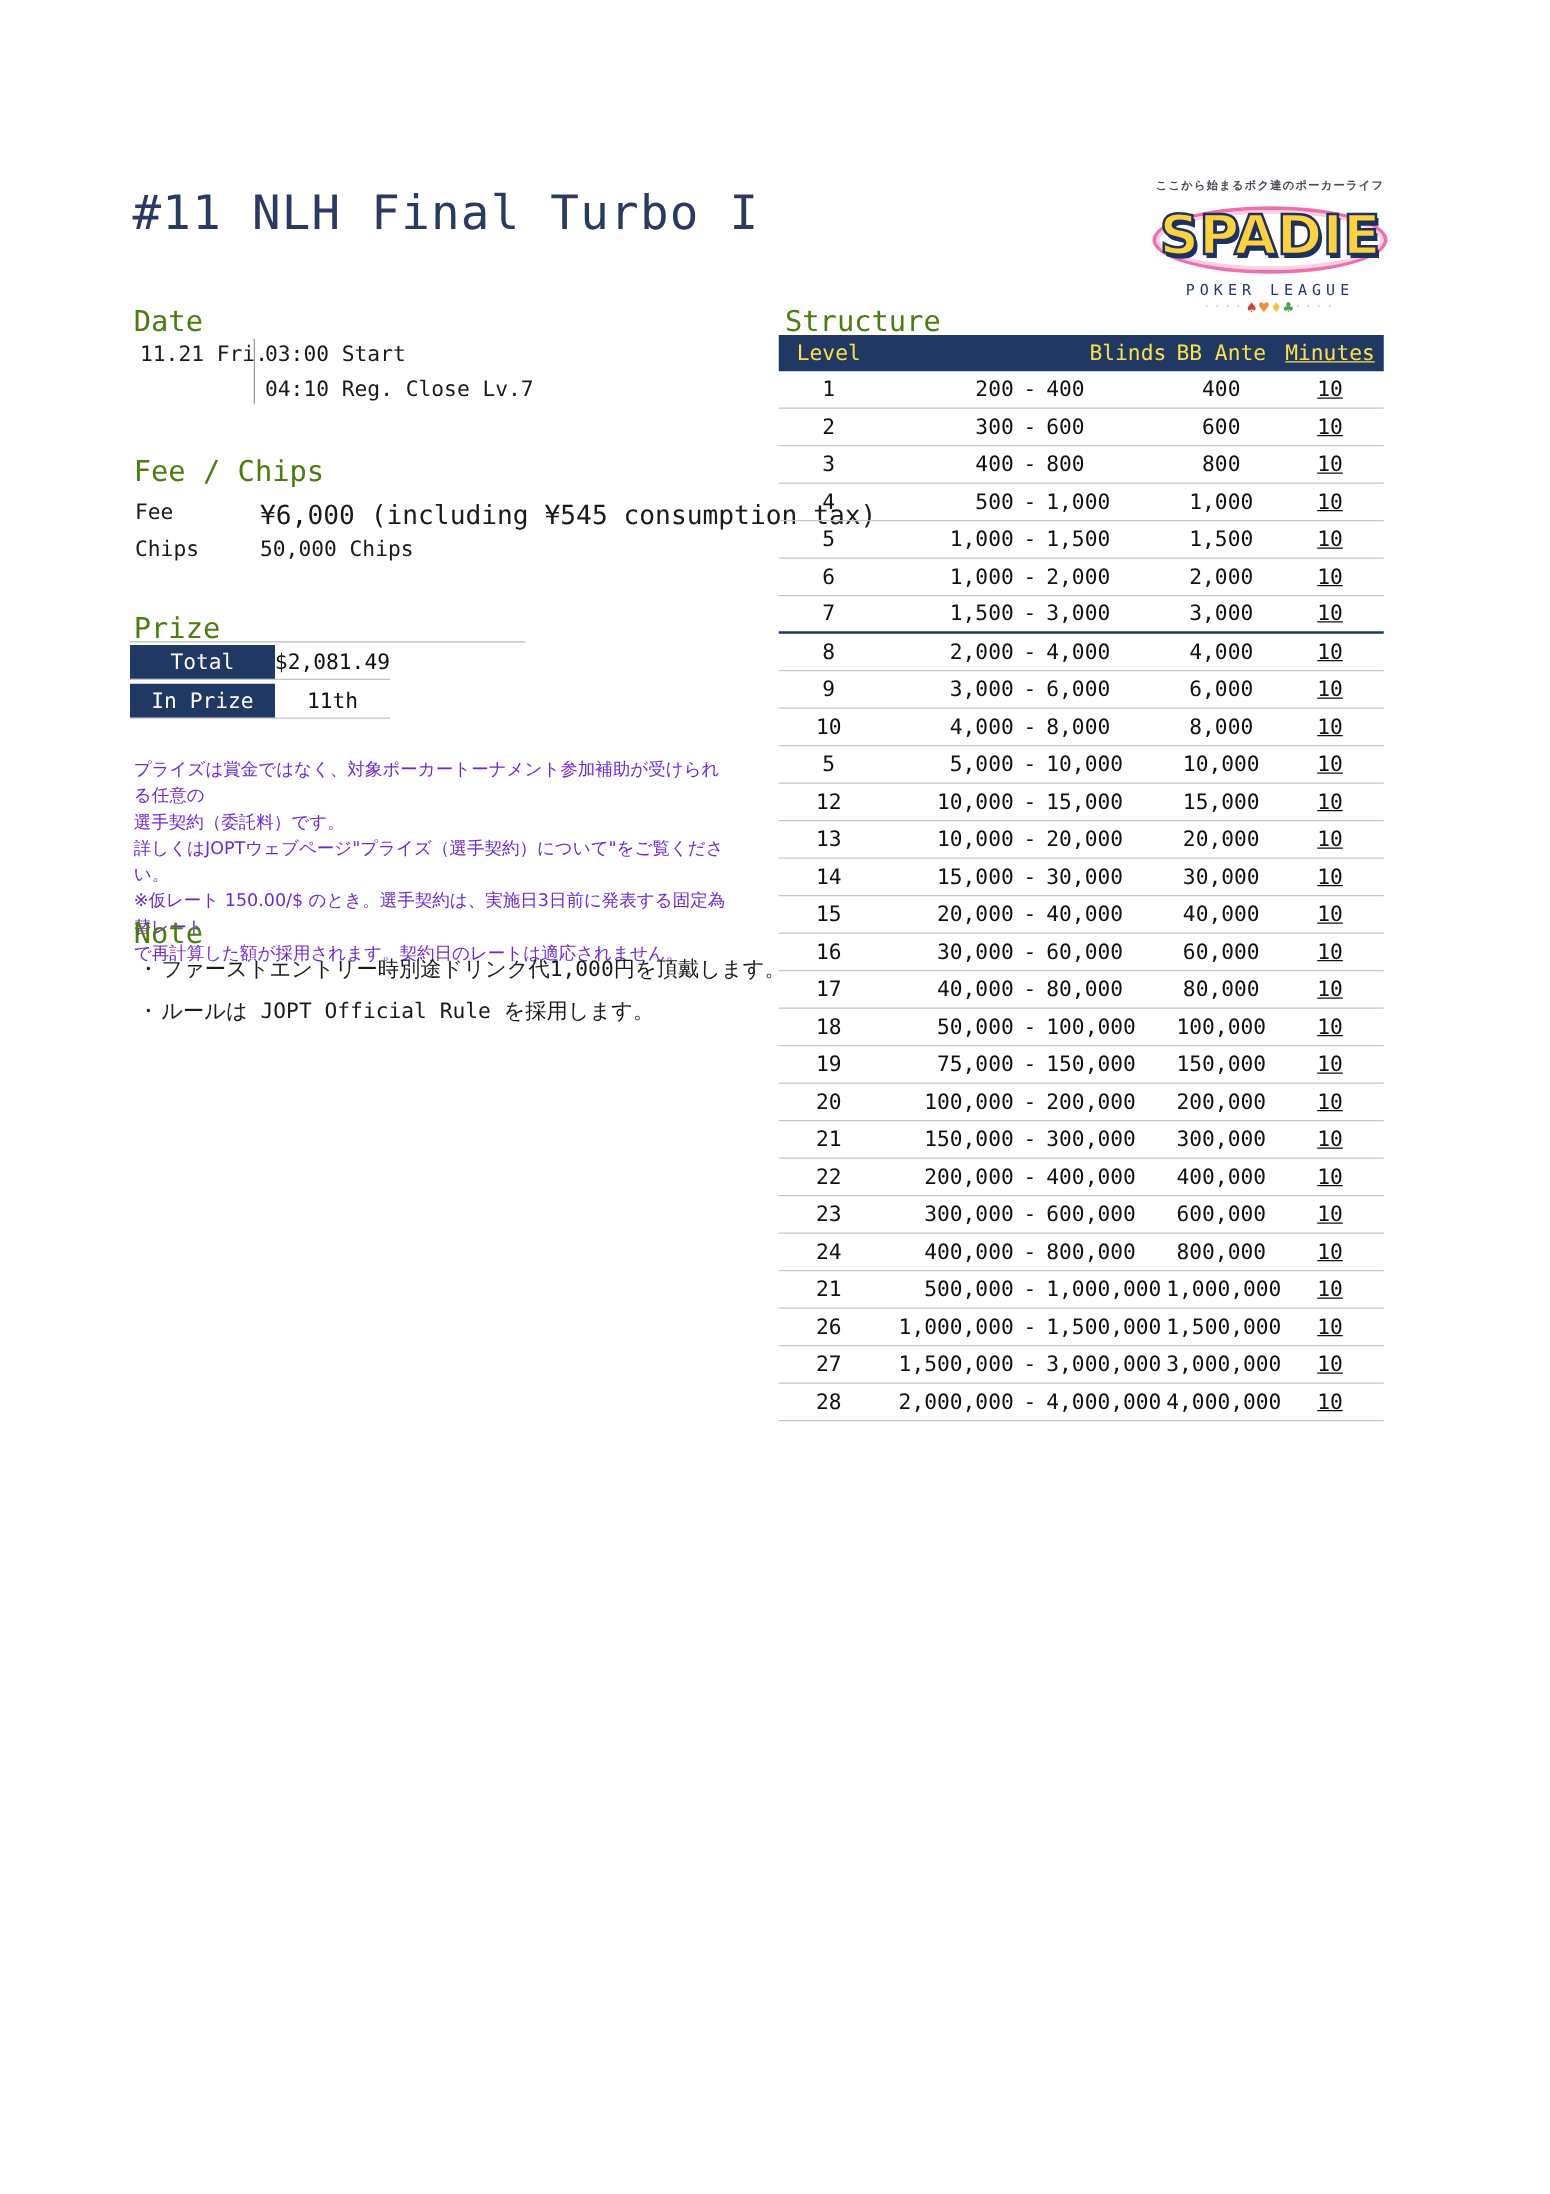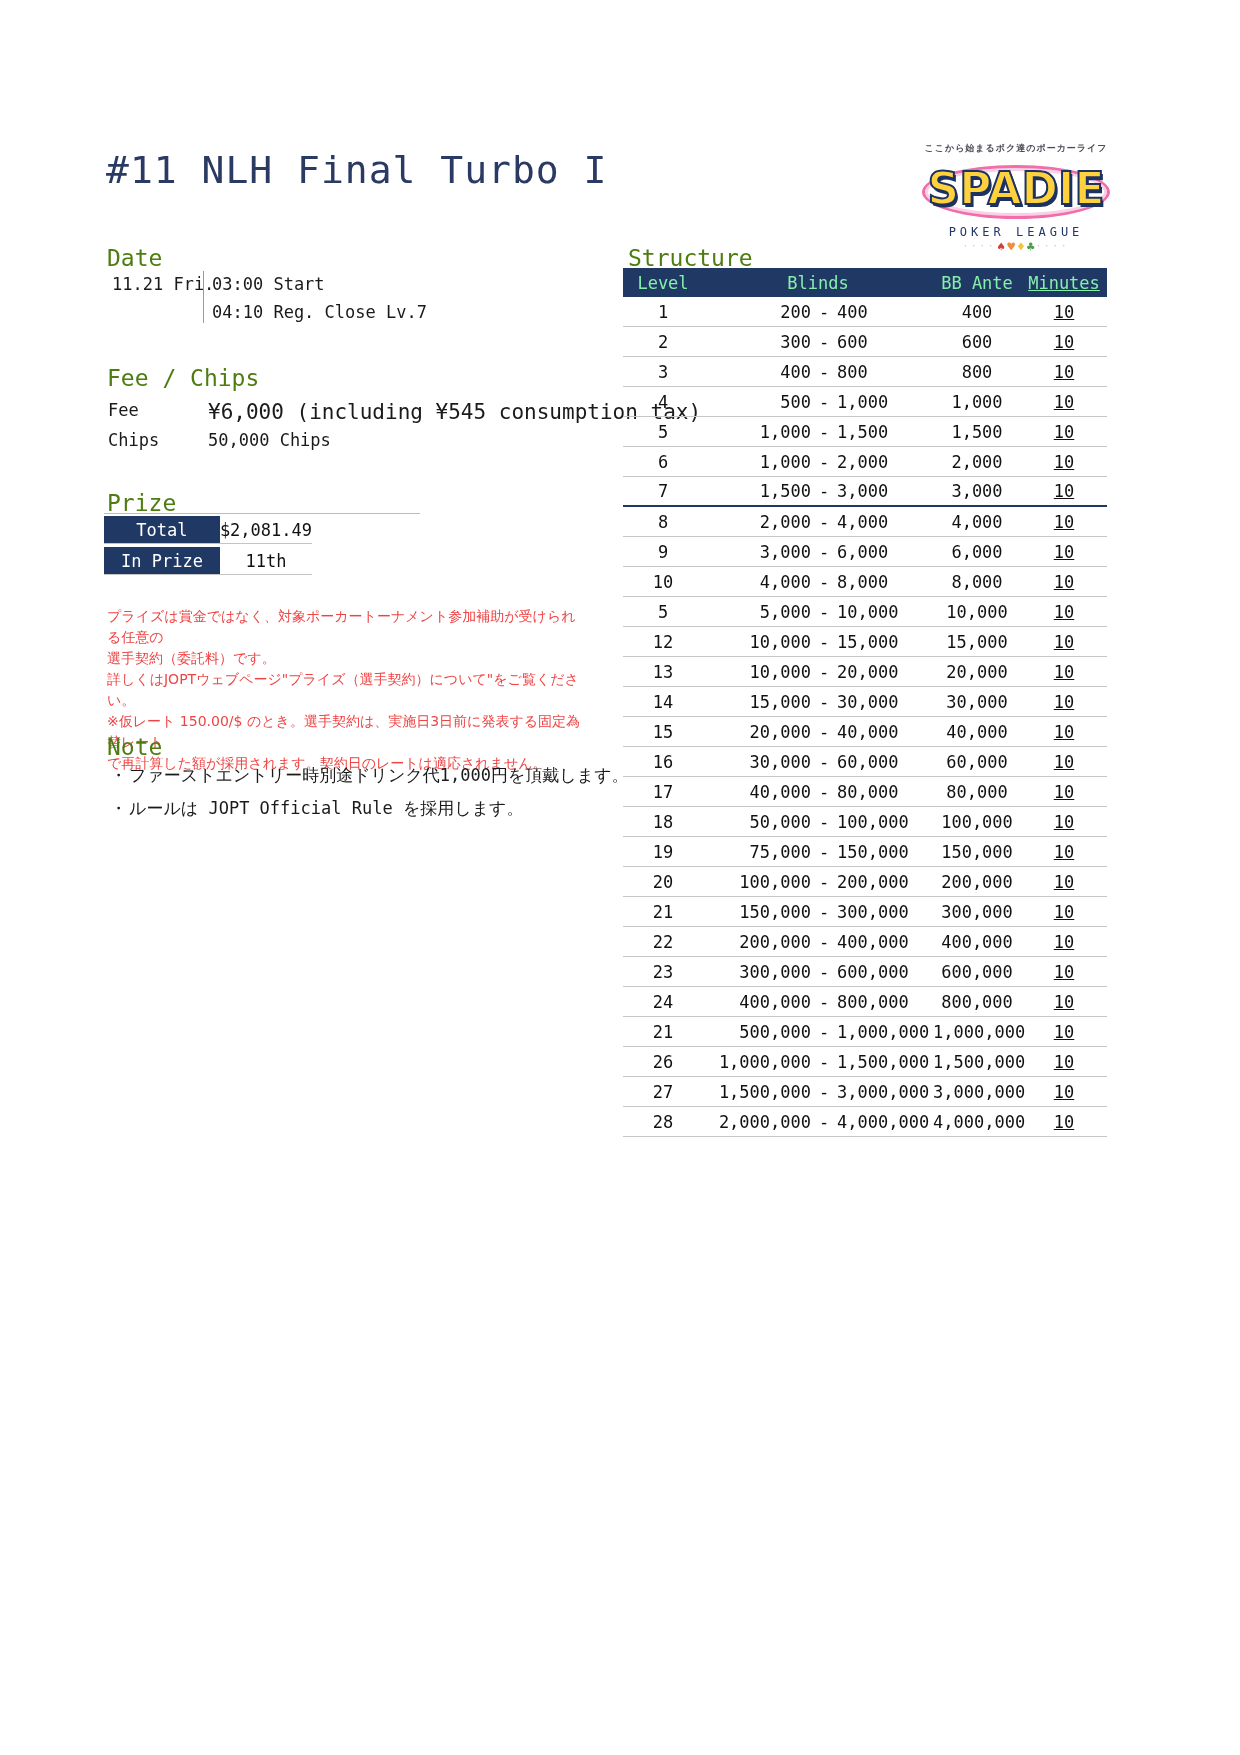--- a/index.html
+++ b/index.html
@@ -44,40 +44,40 @@
   
   .prize-underline { position:absolute; left:104px; top:513px; width:316px; height:1px; background:#bcbcbc; }
   .prize-table { position:absolute; left:104px; top:516px; width:208px; }
   .prize-row { display:flex; height:28px; margin-bottom:3px; border-bottom:1px solid #c4c4c4; }
   .prize-label { width:116px; background:#203864; color:#fff; font-size:17px;
                  display:flex; align-items:center; justify-content:center; }
   .prize-value { flex:1; font-size:17px; display:flex; align-items:center; justify-content:center; color:#111; }
 
   
   .disclaimer { position:absolute; left:107px; top:606px; width:478px; font-size:14px;
-                line-height:21px; color:#ef4444; font-family:"DejaVu Sans",sans-serif; }
+                line-height:21px; color:#6d28d9; font-family:"DejaVu Sans",sans-serif; }
 
   
   .note-list { position:absolute; left:110px; top:764px; font-size:17px; }
   .note-item { display:flex; margin-bottom:10px; white-space:nowrap; }
   .note-bullet { margin-right:2px; }
 
   
   .structure-table { position:absolute; left:623px; top:268px; width:484px; }
-  .thead { display:flex; height:29px; background:#203864; color:#86efac; align-items:center; font-size:17px; }
+  .thead { display:flex; height:29px; background:#203864; color:#fde047; align-items:center; font-size:17px; }
   .trow  { display:flex; height:30px; align-items:center; font-size:17px; border-bottom:1px solid #c6c6c6; color:#111; }
   .trow.reg-close { border-bottom:2px solid #203864; }
   .c-level   { width:80px; text-align:center; }
   .c-blinds  { width:230px; display:flex; }
   .c-blinds .sb   { width:108px; text-align:right; white-space:nowrap; }
   .c-blinds .dash { width:26px; text-align:center; }
   .c-blinds .bb   { flex:1; text-align:left; white-space:nowrap; }
   .c-ante    { width:88px; text-align:center; }
   .c-minutes { width:86px; text-align:center;text-decoration:underline; }
-  .thead .c-blinds { display:block; text-align:center; }
+  .thead .c-blinds { display:block; text-align:right; }
 </style>
 </head>
 <body>
 
 <div class="page">
 
   <div class="doc-title">#11 NLH Final Turbo I</div>
 
   <div class="logo">
     <div class="logo-tagline">ここから始まるボク達のポーカーライフ</div>

